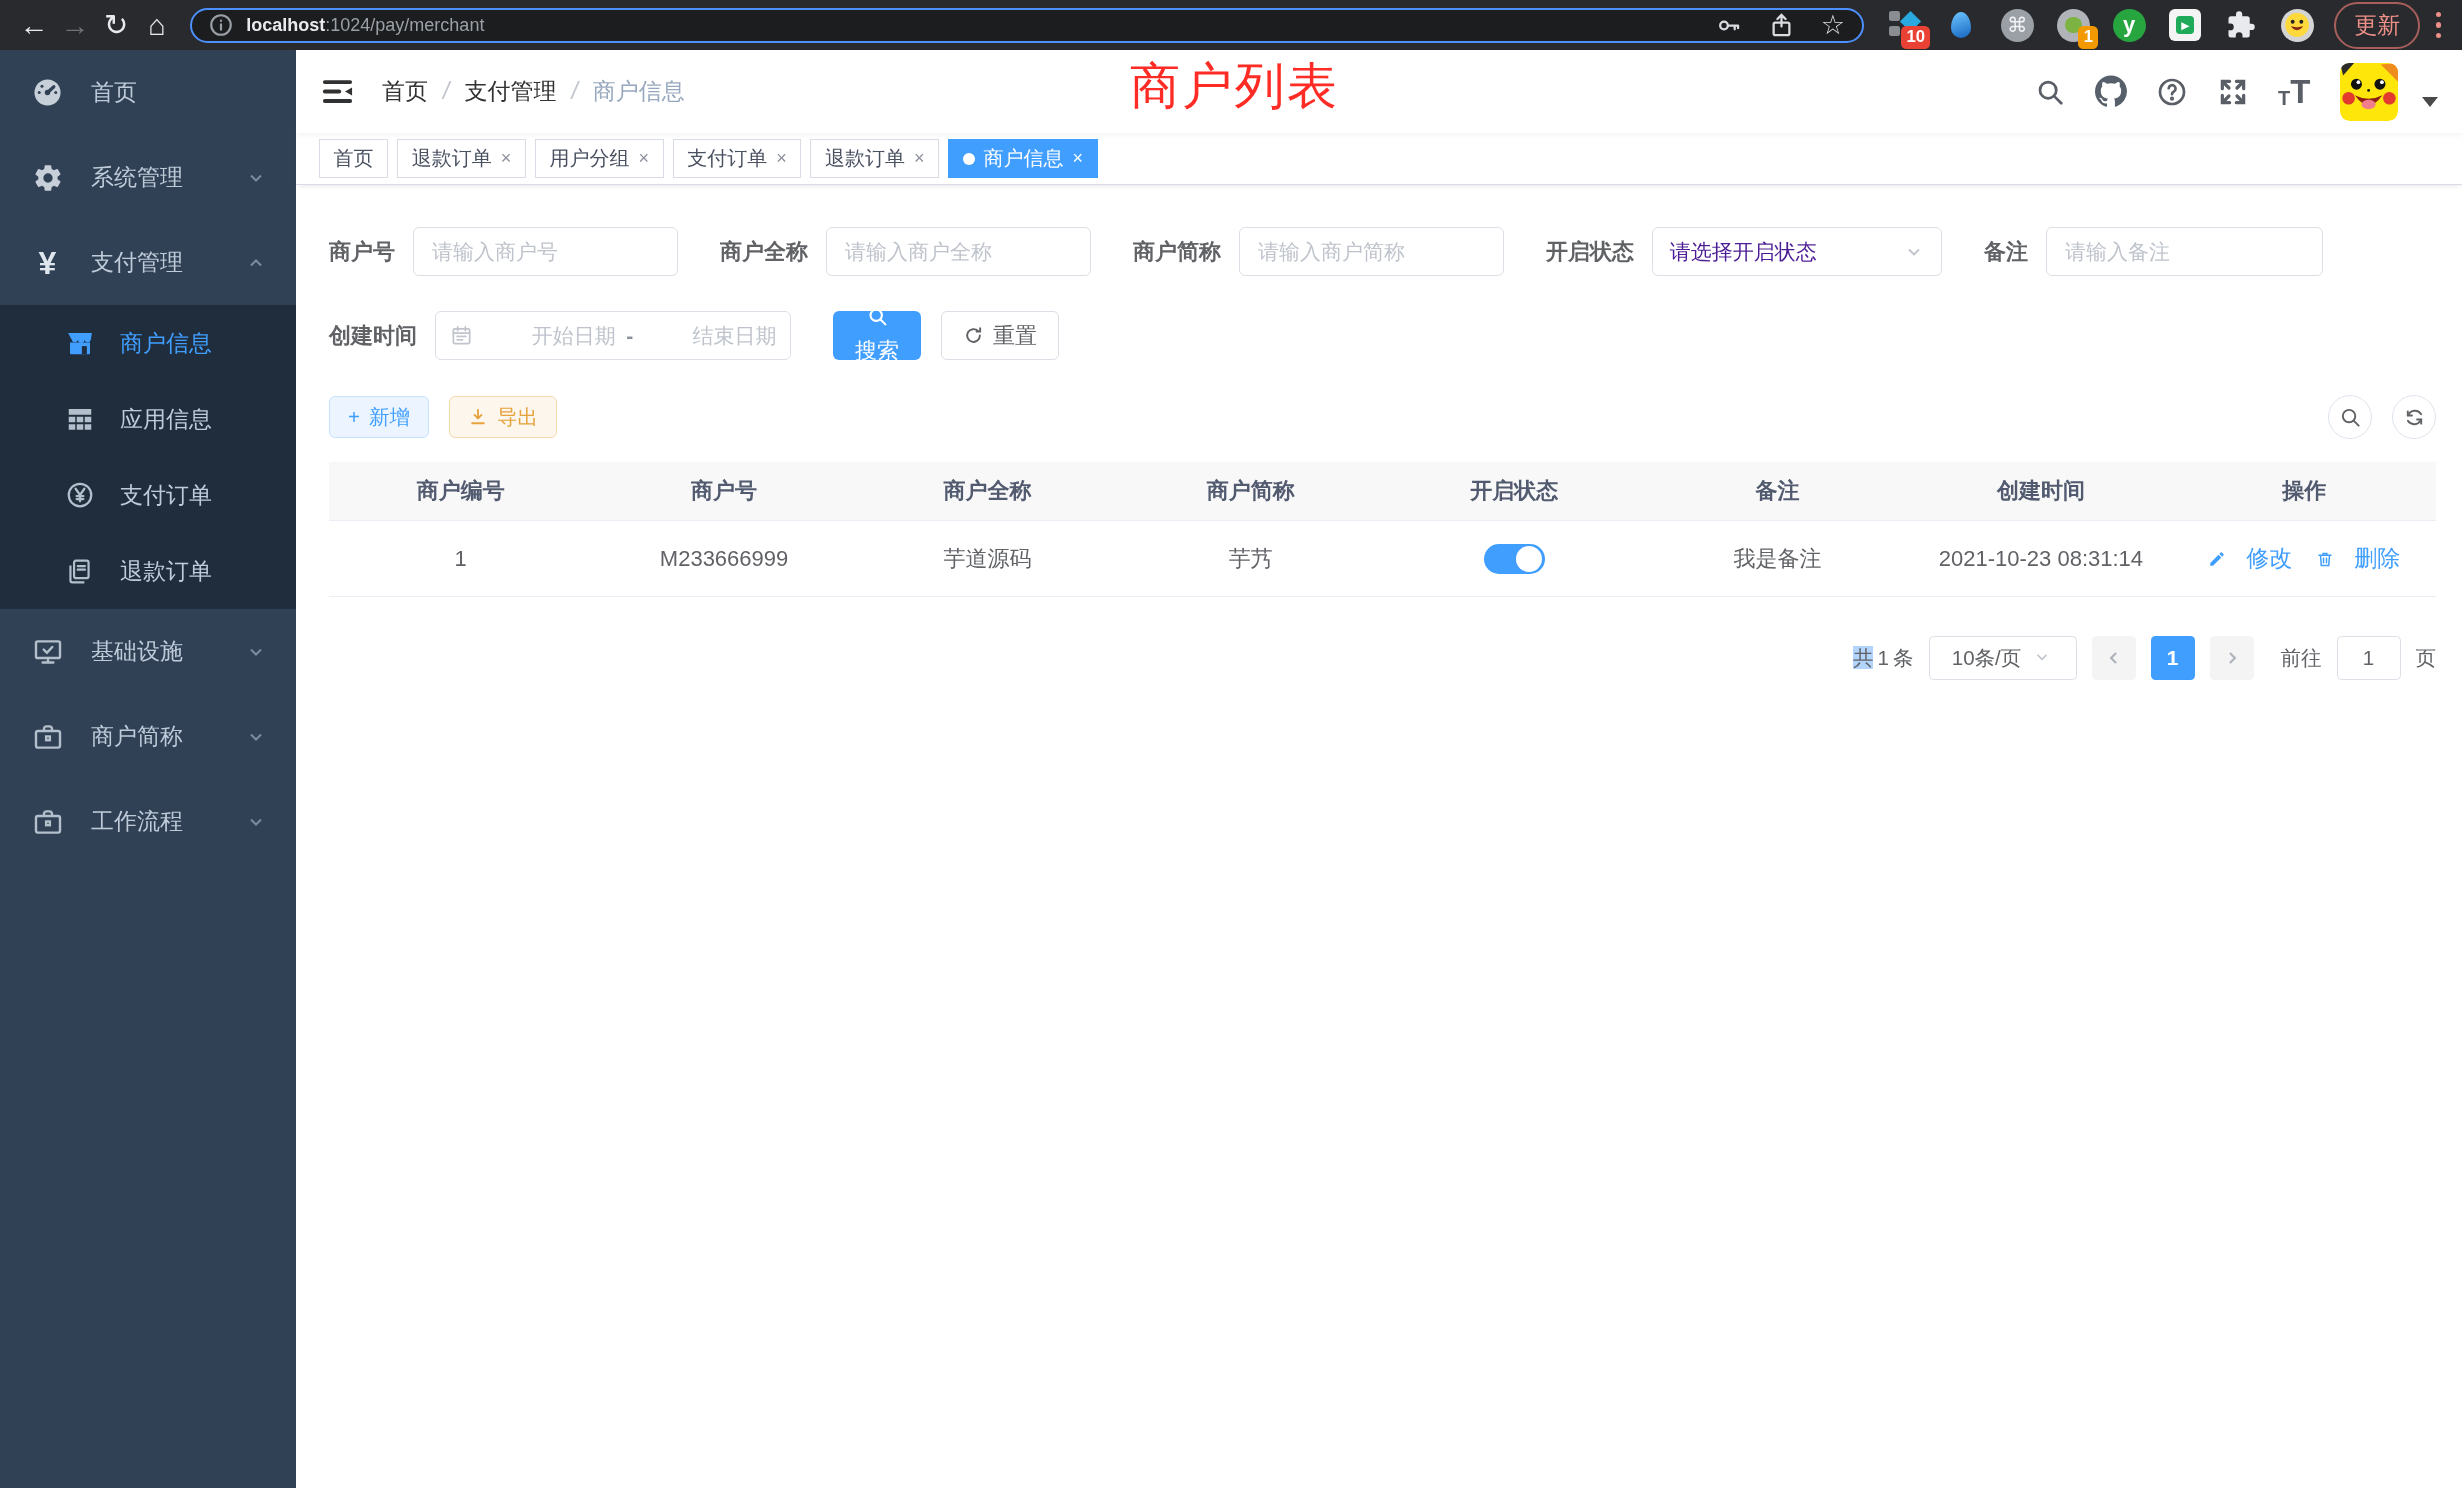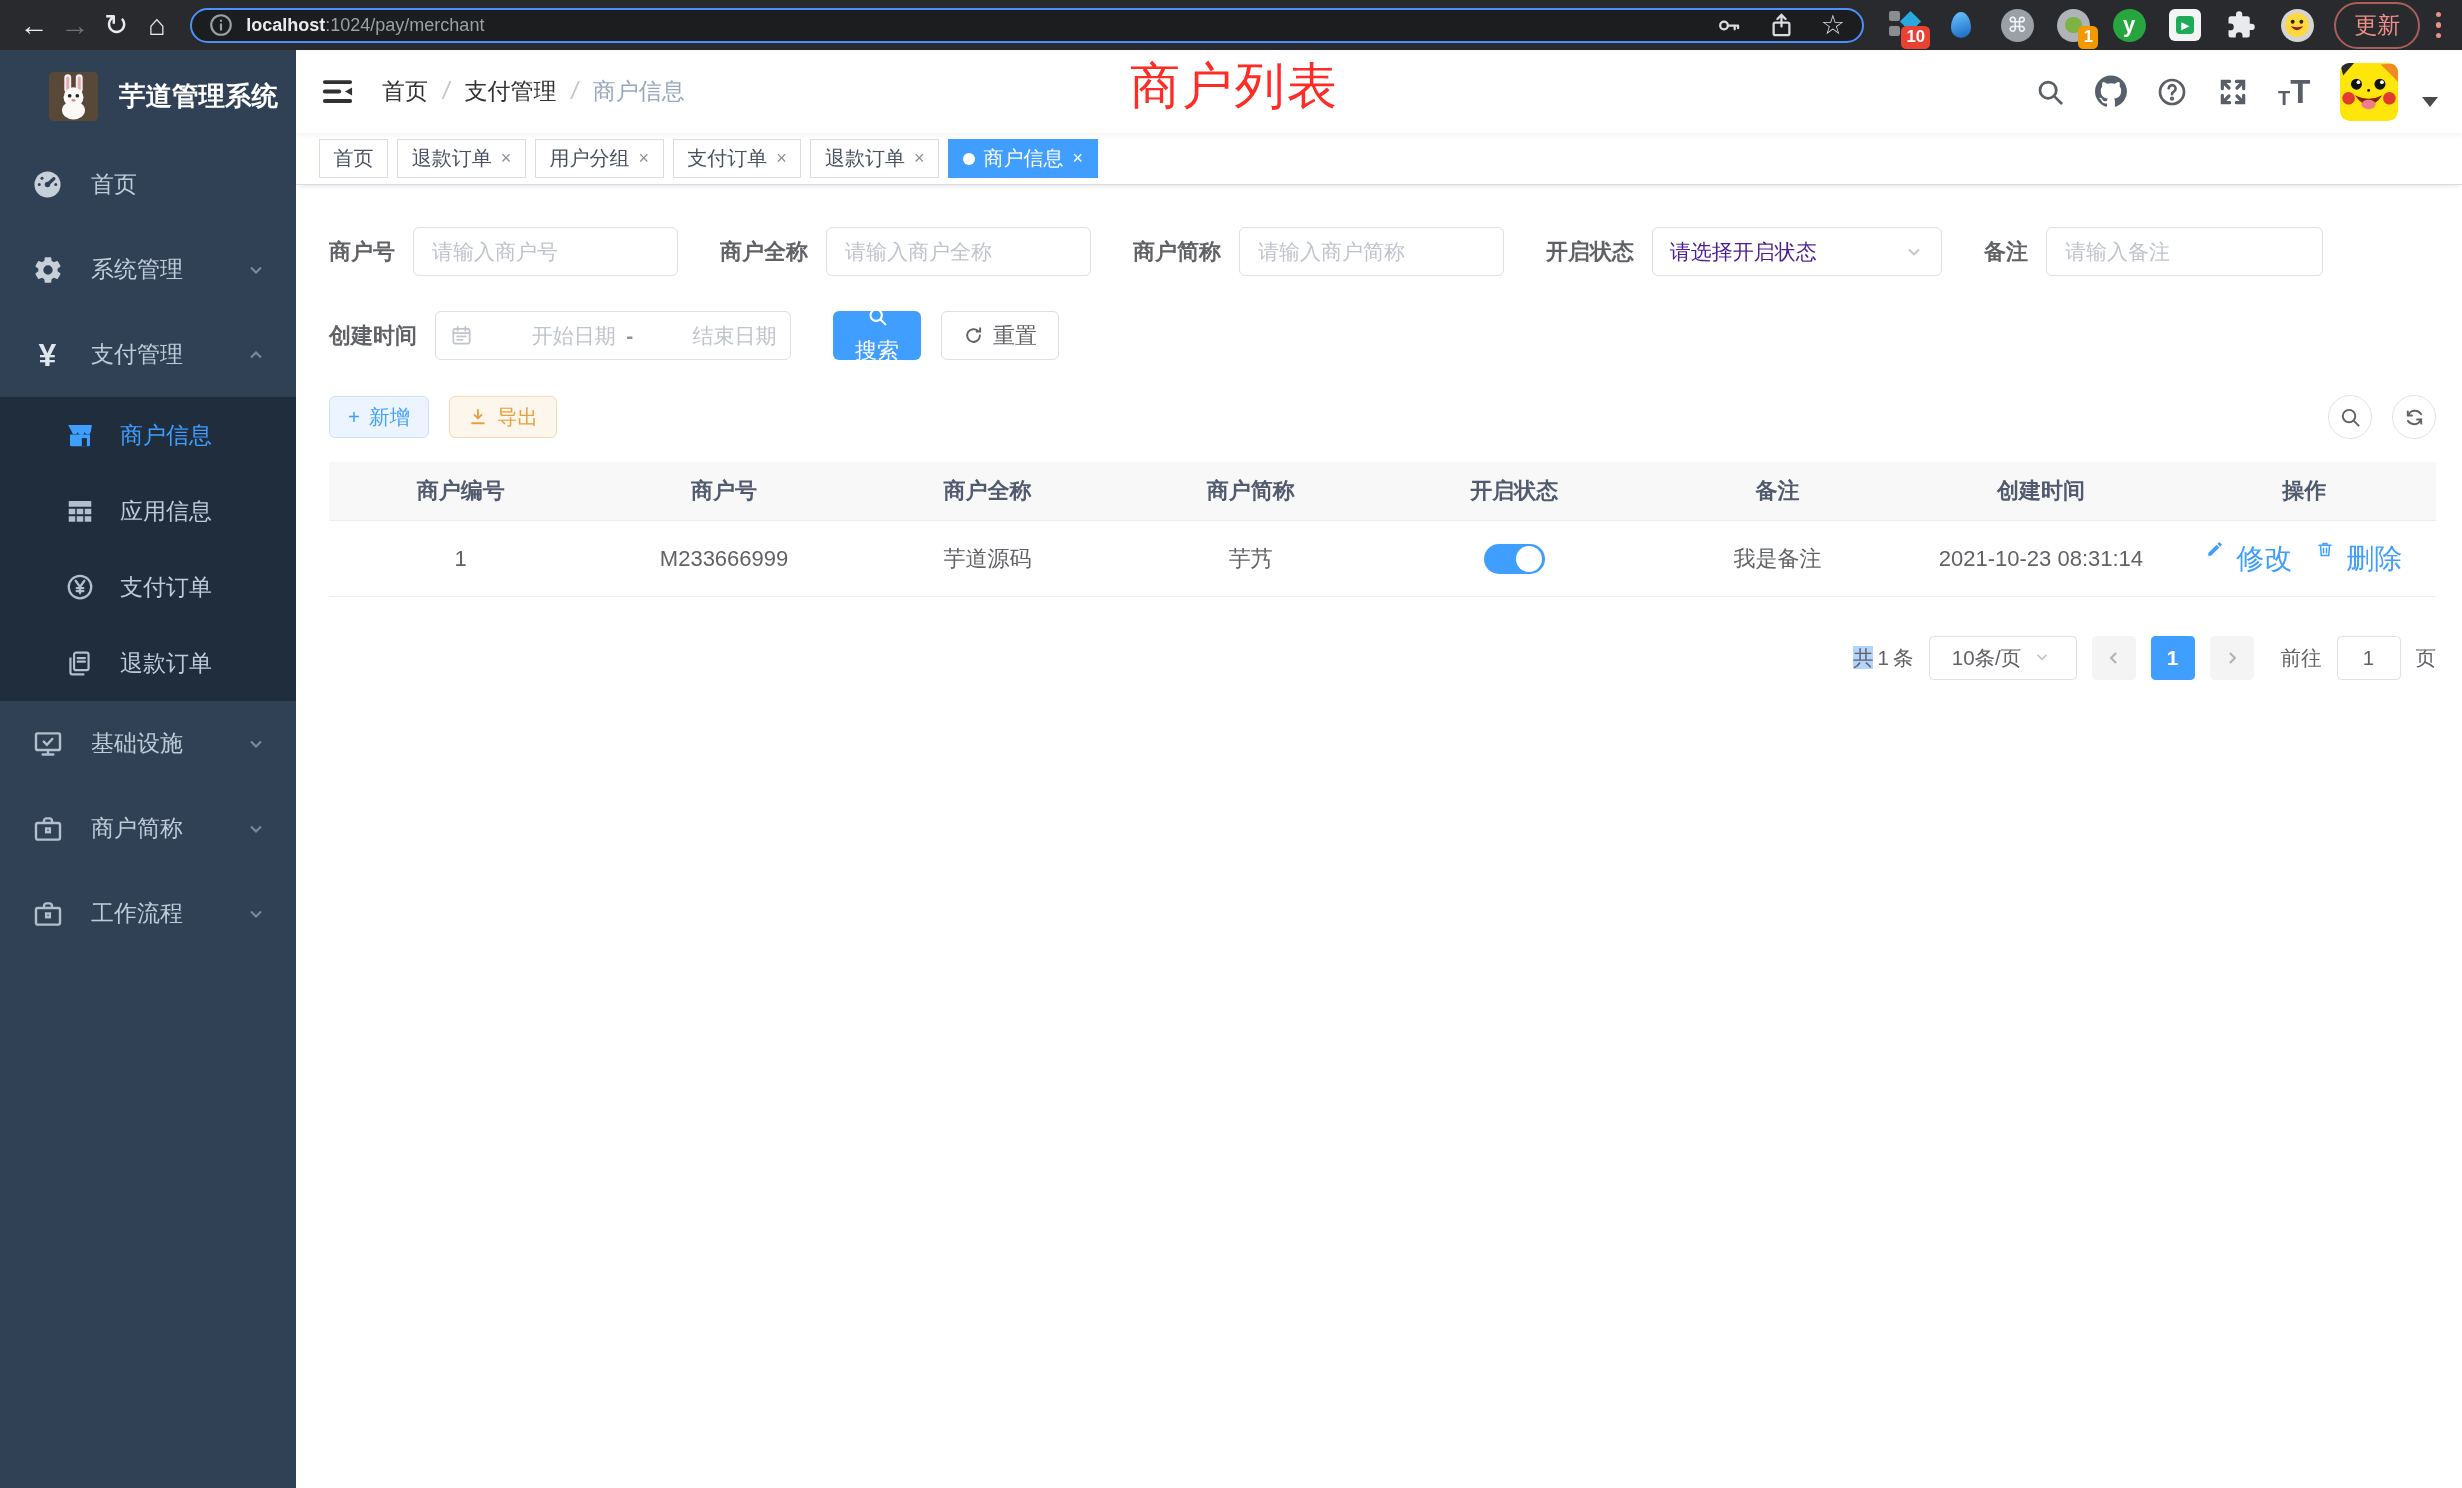--- a/index.html
+++ b/index.html
@@ -119,21 +119,21 @@
 
   
   .table { width: 100%; }
   .t-head, .t-row { display: grid; grid-template-columns: repeat(8, 1fr); align-items: center; }
   .t-head { background: #f8f8f9; height: 59px; border-bottom: 1.5px solid #ebeef5; }
   .t-head .t-cell { font-size: 22px; font-weight: bold; color: #515a6e; }
   .t-row { height: 76px; border-bottom: 1.5px solid #ebeef5; background: #fff; }
   .t-cell { text-align: center; font-size: 22px; color: #606266; display: flex; justify-content: center; align-items: center; gap: 7.6px; }
   .switch { width: 61px; height: 30px; border-radius: 15px; background: #409eff; position: relative; cursor: pointer; }
   .switch i { position: absolute; top: 2.3px; right: 2.3px; width: 26px; height: 26px; border-radius: 50%; background: #fff; display:block; }
-  .link { color: #409eff; font-size: 28px; display: inline-flex; align-items: flex-start; gap: 12px; cursor: pointer; }
+  .link { color: #409eff; font-size: 23px; display: inline-flex; align-items: center; gap: 20px; cursor: pointer; }
   .actions { gap: 24px; }
 
   
   .pagination { display: flex; align-items: center; justify-content: flex-end; gap: 15px; margin-top: 39px;
     font-size: 20.5px; color: #606266; }
   .pg-total .hl { background: #b3d4fc; }
   .pg-size { width: 148px; height: 44px; border: 1.5px solid #dcdfe6; border-radius: 4.5px; display: flex;
     align-items: center; justify-content: center; gap: 12px; color: #606266; cursor: pointer; }
   .pg-btn { width: 44px; height: 44px; border-radius: 4.5px; background: #f4f4f5; display: flex; align-items: center;
     justify-content: center; color: #aeb3bb; cursor: pointer; }
@@ -225,37 +225,20 @@
   <div class="kebab">
       <i></i>
       <i></i>
       <i></i>
     </div>
 </div>
 
 <div class="app">
 
   <div class="sidebar">
-    <div class="logo-row">
-      <span class="logo-img">
-        <svg width="49" height="49" viewBox="0 0 64 64">
-          <rect width="64" height="64" fill="#574838"></rect>
-          <rect x="20" y="3" width="9" height="24" rx="4.5" fill="#f5f2ee"></rect>
-          <rect x="35" y="3" width="9" height="24" rx="4.5" fill="#f5f2ee"></rect>
-          <rect x="22.5" y="6" width="4" height="18" rx="2" fill="#e8a8b4"></rect>
-          <rect x="37.5" y="6" width="4" height="18" rx="2" fill="#e8a8b4"></rect>
-          <circle cx="32" cy="33" r="13" fill="#fbfaf8"></circle>
-          <ellipse cx="32" cy="50" rx="15" ry="12" fill="#fbfaf8"></ellipse>
-          <circle cx="27" cy="31" r="2.4" fill="#222"></circle>
-            <circle cx="37" cy="31" r="2.4" fill="#222"></circle>
-          <ellipse cx="32" cy="37" rx="2.6" ry="1.8" fill="#d98a96"></ellipse>
-        </svg>
-      </span>
-      <span class="logo-title">芋道管理系统</span>
-    </div>
 
     <div class="menu-item">
       <span class="mi-icon icon">
         <svg width="33" height="33" viewBox="0 0 24 24">
           <circle cx="12" cy="12" r="9.5" fill="#c7cfd9"></circle>
           <line x1="12" y1="12" x2="16.6" y2="7.8" stroke="#304156" stroke-width="2.4" stroke-linecap="round"></line>
           <circle cx="12" cy="12" r="2" fill="#304156"></circle>
           <circle cx="6" cy="12" r="1.1" fill="#304156"></circle>
             <circle cx="8" cy="7.5" r="1.1" fill="#304156"></circle>
           <circle cx="18" cy="12" r="1.1" fill="#304156"></circle>

